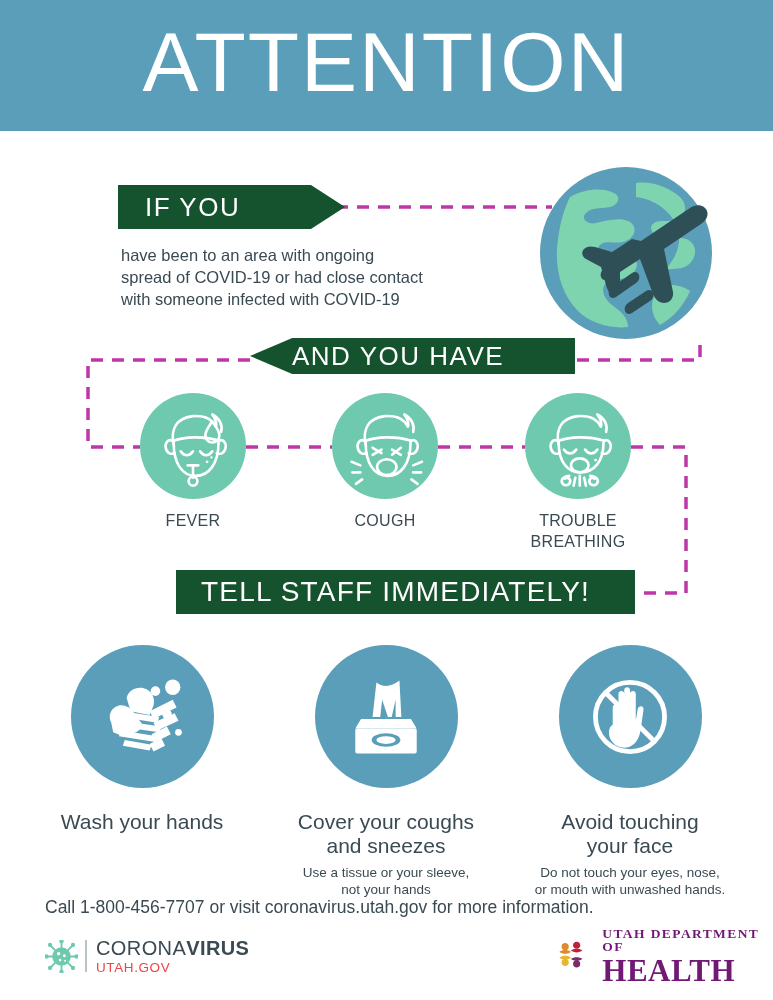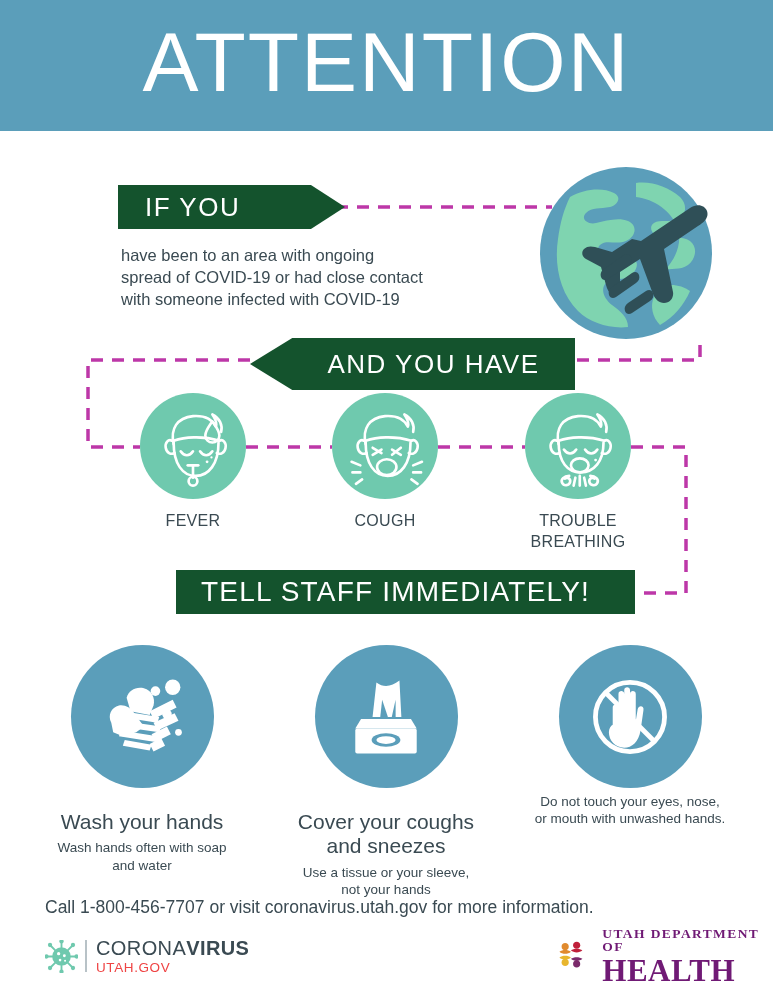--- a/index.html
+++ b/index.html
@@ -58,26 +58,25 @@
     left: 118px; top: 185px;
     width: 175px; height: 44px;
     padding-left: 27px;
     font-size: 26px;
     letter-spacing: 1.5px;
     clip-path: polygon(0 0, 85% 0, 100% 50%, 85% 100%, 0 100%);
     width: 200px;
   }
   .banner-andyouhave {
     left: 250px; top: 338px;
-    width: 283px; height: 52px;
+    width: 283px; height: 36px;
     padding-left: 42px;
     font-size: 26px;
     letter-spacing: 1.5px;
     clip-path: polygon(13% 0, 100% 0, 100% 100%, 13% 100%, 0 50%);
-    justify-content: center;
   }
   .banner-tellstaff {
     left: 176px; top: 570px;
     width: 434px; height: 44px;
     padding-left: 25px;
     font-size: 28px;
     letter-spacing: 1.2px;
   }
 
   
@@ -370,22 +369,20 @@
         <path d="M60 68 L76 60 L80 68 L64 76 Z"></path>
         <path d="M58 78 L70 72 L74 80 L62 86 Z"></path>
         <circle cx="82" cy="19" r="8"></circle>
         <circle cx="64" cy="23" r="5"></circle>
         <circle cx="76" cy="47" r="5"></circle>
         <circle cx="88" cy="66" r="3.5"></circle>
       </g>
     </svg>
   </div>
   <div class="prevent-title">Wash your hands</div>
-  <div class="prevent-sub">Wash hands often with soap
-and water</div>
 </div>
 
 <div class="prevent prev-2">
   <div class="prevent-circle">
     <svg viewBox="0 0 100 100" width="96" height="96">
       <g fill="#ffffff">
         <path d="M36 50 L40 14 C48 20 56 18 64 12 L66 50 Z"></path>
         <path d="M44 50 L46 32 L52 50 Z" fill="#5b9eba"></path>
         <path d="M56 50 L60 32 L60 50 Z" fill="#5b9eba"></path>
         <path d="M24 52 L76 52 L82 62 L18 62 Z"></path>
@@ -407,20 +404,22 @@
       <g fill="#ffffff">
         <path d="M32 58 L32 40 C32 36 38 36 38 40 L38 52 L38 26 C38 22 44 22 44 26
                  L44 50 L44 22 C44 18 50 18 50 22 L50 50 L50 26 C50 22 56 22 56 26
                  L56 54 L58 42 C59 37 65 38 64 43 L61 64 C59 76 52 82 44 82
                  C34 82 28 74 28 66 C28 62 30 59 32 58 Z"></path>
       </g>
       <circle cx="50" cy="50" r="36" fill="none" stroke="#ffffff" stroke-width="5"></circle>
       <line x1="25" y1="25" x2="75" y2="75" stroke="#ffffff" stroke-width="5"></line>
     </svg>
   </div>
+  <div class="prevent-title">Avoid touching
+your face</div>
   <div class="prevent-sub">Do not touch your eyes, nose,
 or mouth with unwashed hands.</div>
 </div>
 
 <div class="footer-call">Call 1-800-456-7707 or visit coronavirus.utah.gov for more information.</div>
 
 <div class="logo-corona">
   <svg viewBox="0 0 46 46" width="33" height="33">
     <g fill="#6fc9ae">
       <circle cx="23" cy="23" r="13"></circle>

